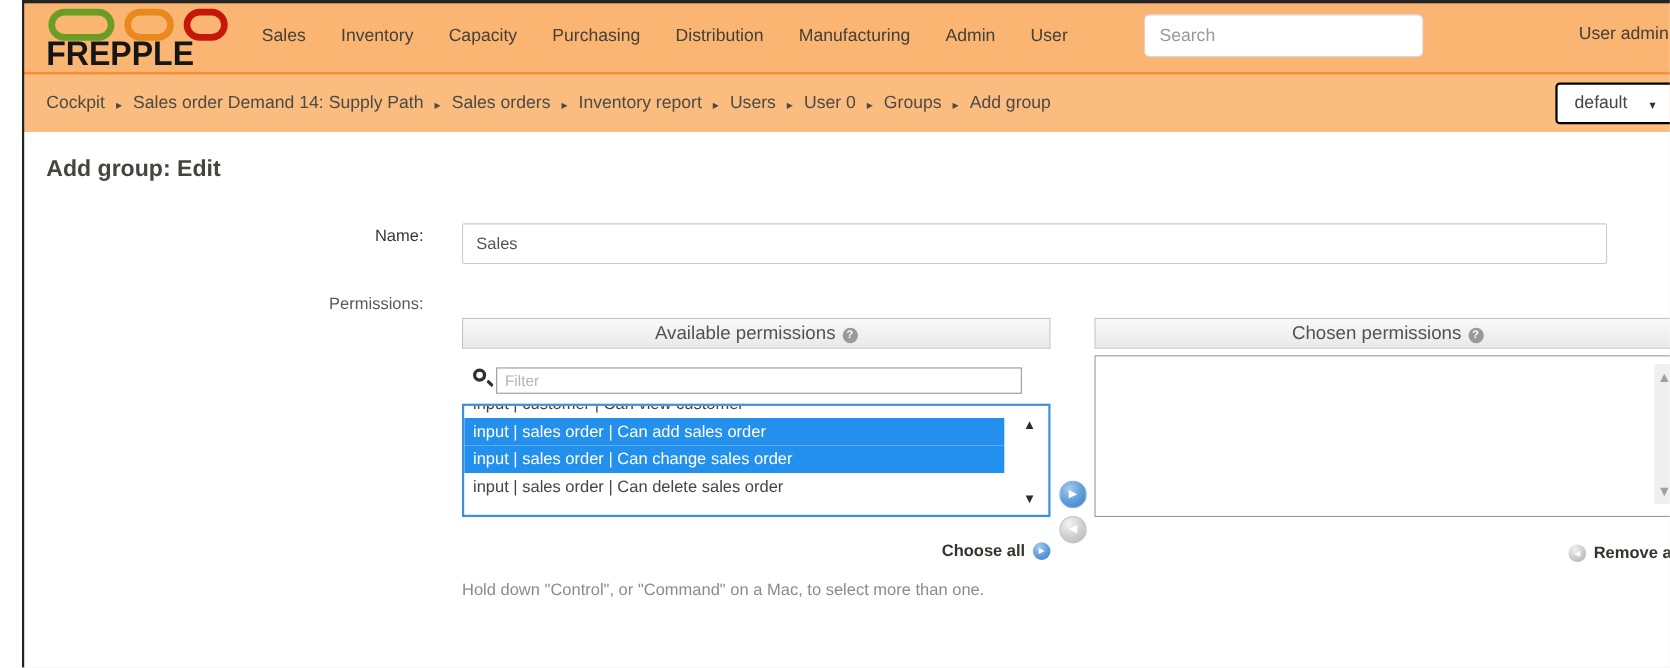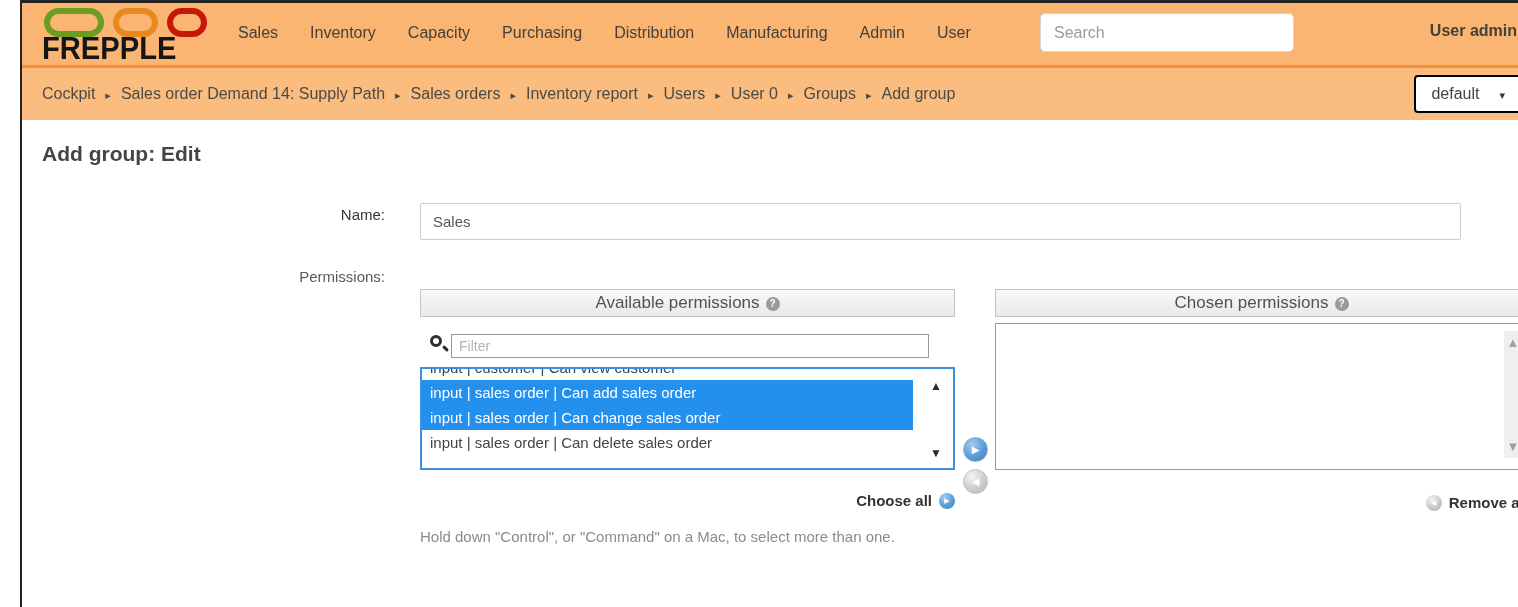--- a/index.html
+++ b/index.html
@@ -22,21 +22,21 @@
   .oval-orange { width:45px; border:6px solid #e8891d; }
   .oval-red    { width:40px; border:6px solid #c6170b; }
   .logo-text { position:absolute; left:10px; top:26px; font-size:31px; font-weight:800; letter-spacing:0px;
                color:#161616; font-family:"Liberation Sans", sans-serif; transform:scaleX(0.94); transform-origin:left; }
   .menu { position:absolute; left:202px; top:0; height:65px; display:flex; align-items:center; }
   .menu-item { padding:0 16px; font-size:16px; color:#454038; cursor:pointer; white-space:nowrap; }
   .search-input { position:absolute; left:1020px; top:13px; width:254px; height:39px; background:#fff;
                   border:1px solid #d6d6d6; border-radius:5px; padding:0 13px; font-size:16px; color:#555; outline:none;
                   font-family:inherit; }
   .search-input::placeholder { color:#9a9a9a; }
-  .user-label { position:absolute; right:21px; top:22px; font-size:16px; color:#454038; cursor:pointer;font-weight:bold; }
+  .user-label { position:absolute; right:21px; top:22px; font-size:16px; color:#454038; cursor:pointer; }
 
   .nav-divider { position:absolute; top:65px; left:0; right:0; height:3px; background:#f78f35; }
 
   
   .breadcrumb-bar { position:absolute; top:68px; left:0; right:0; height:52px; background:#fbbc80; }
   .breadcrumbs { position:absolute; left:22px; top:0; height:52px; display:flex; align-items:center; gap:10px;
                  font-size:16px; color:#4c4a44; }
   .crumb { cursor:pointer; white-space:nowrap; }
   .crumb-sep { font-size:11px; color:#4c4a44; padding-top:2px; }
   .scenario-btn { position:absolute; right:16px; top:7px; height:38px; background:#fff; border:2px solid #000000;

